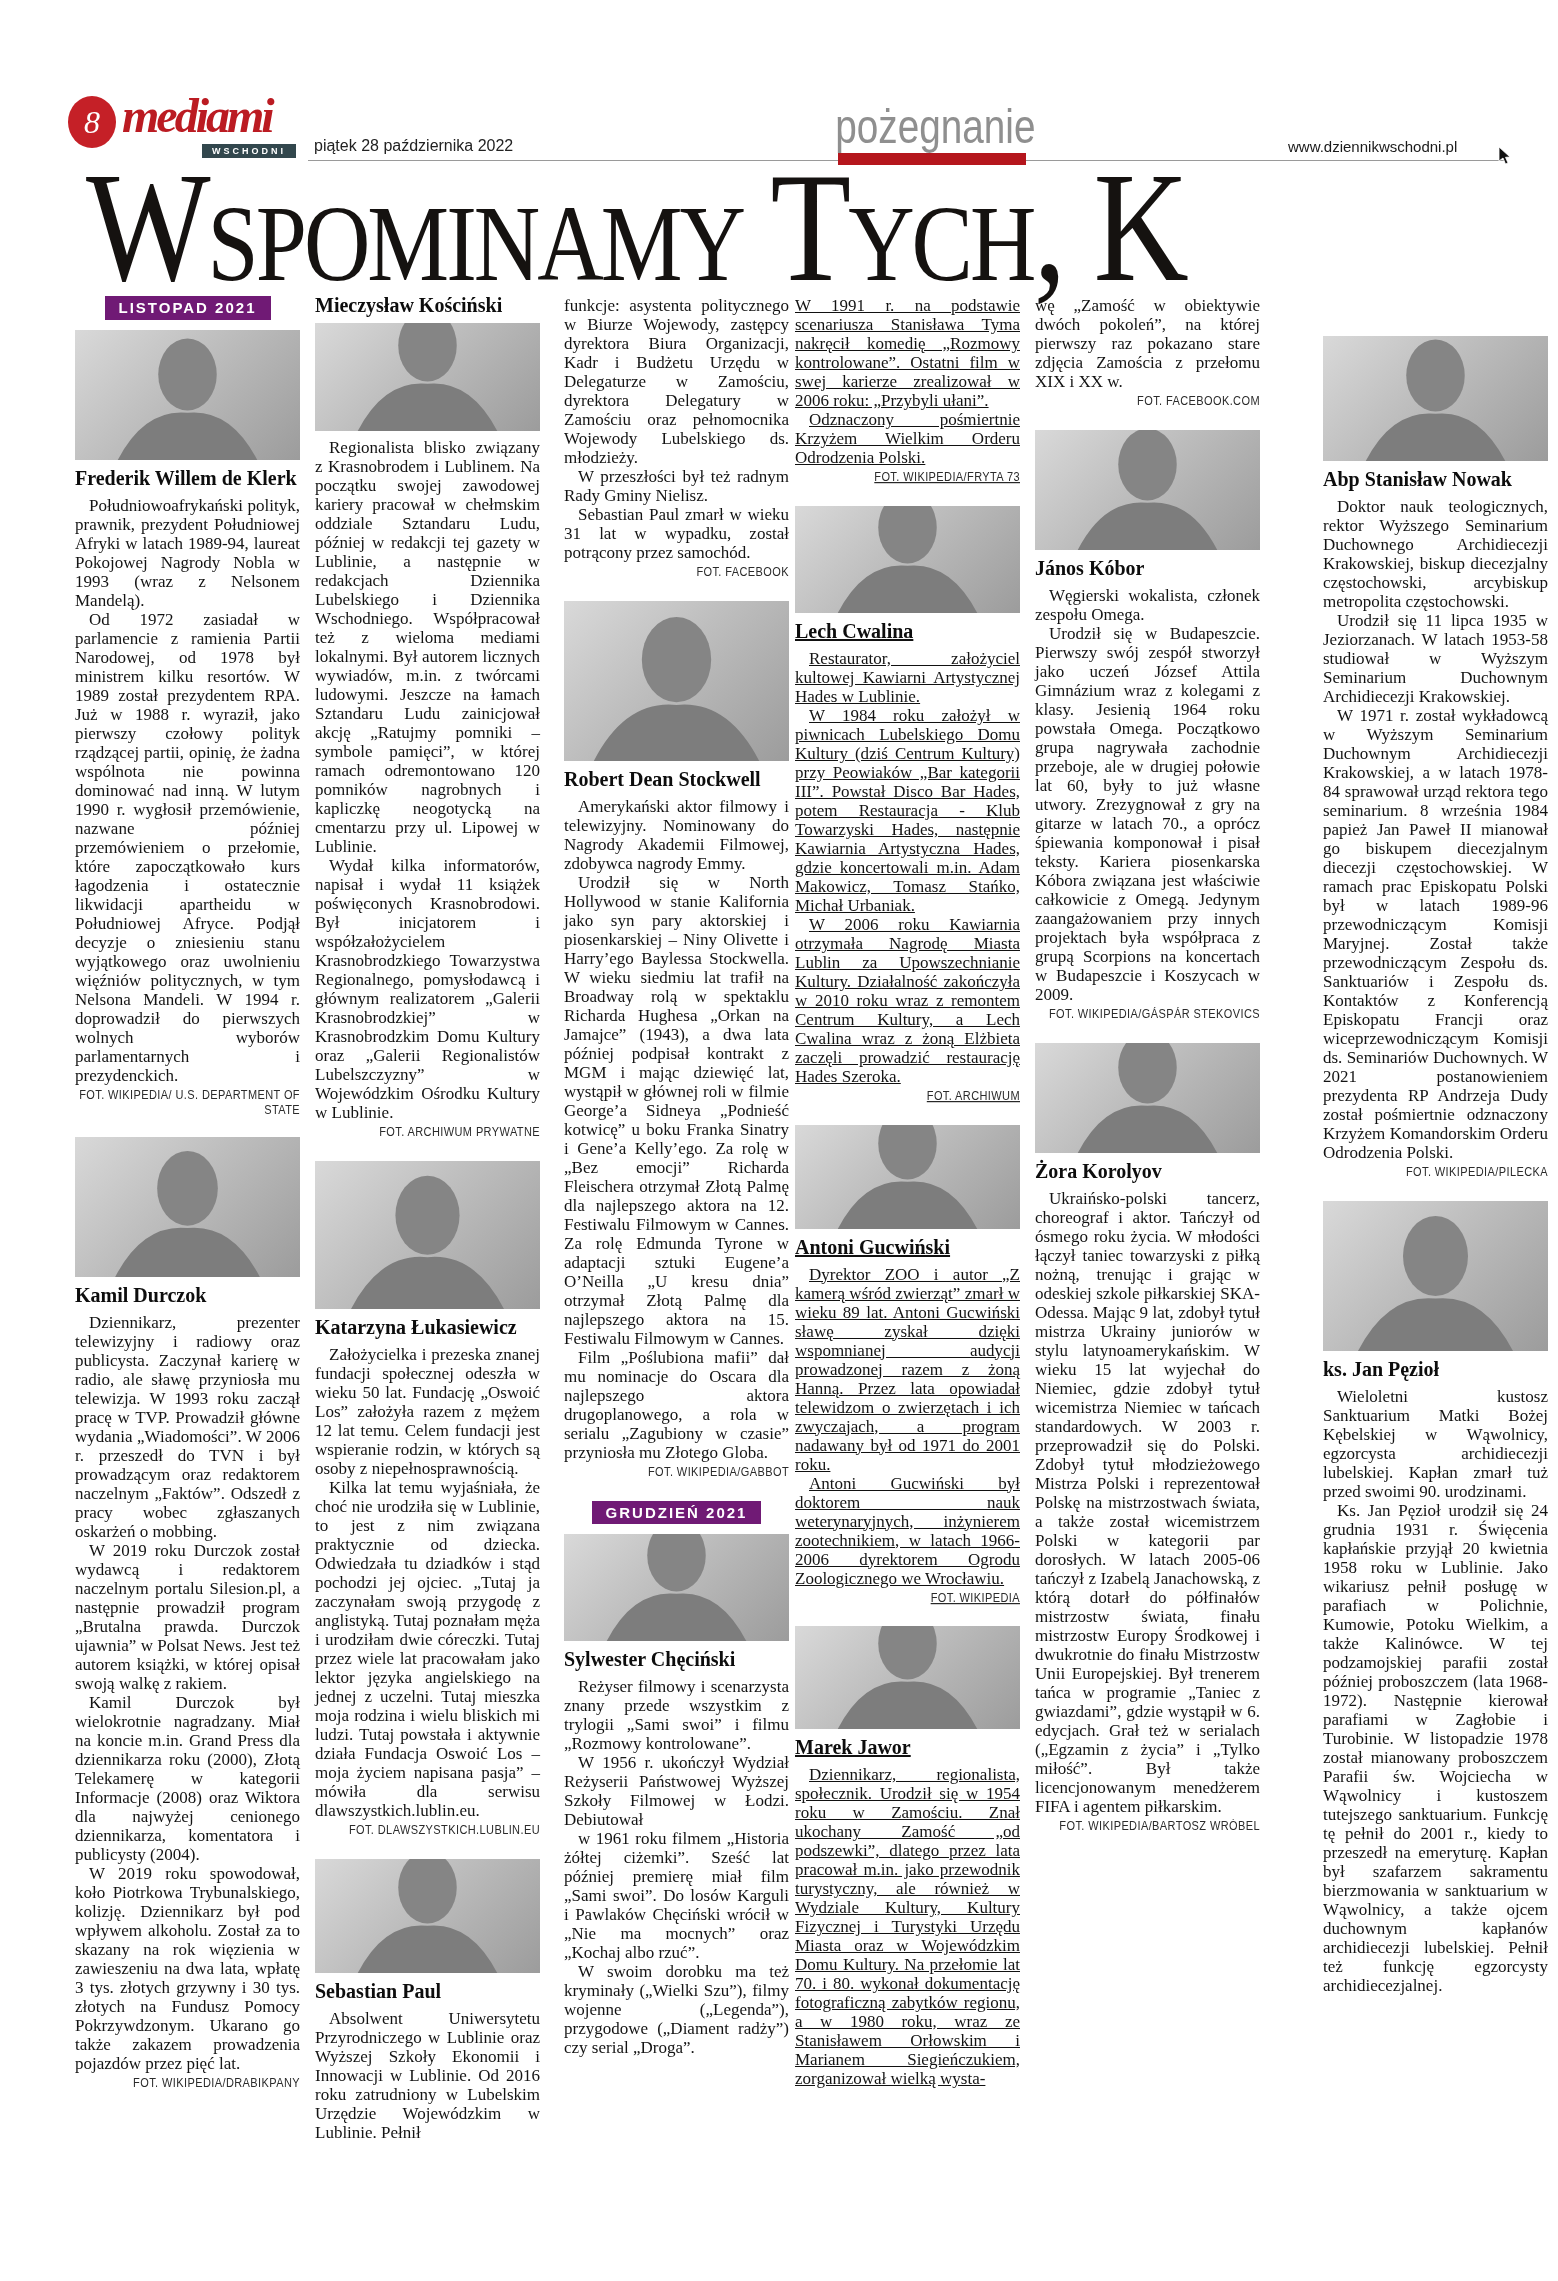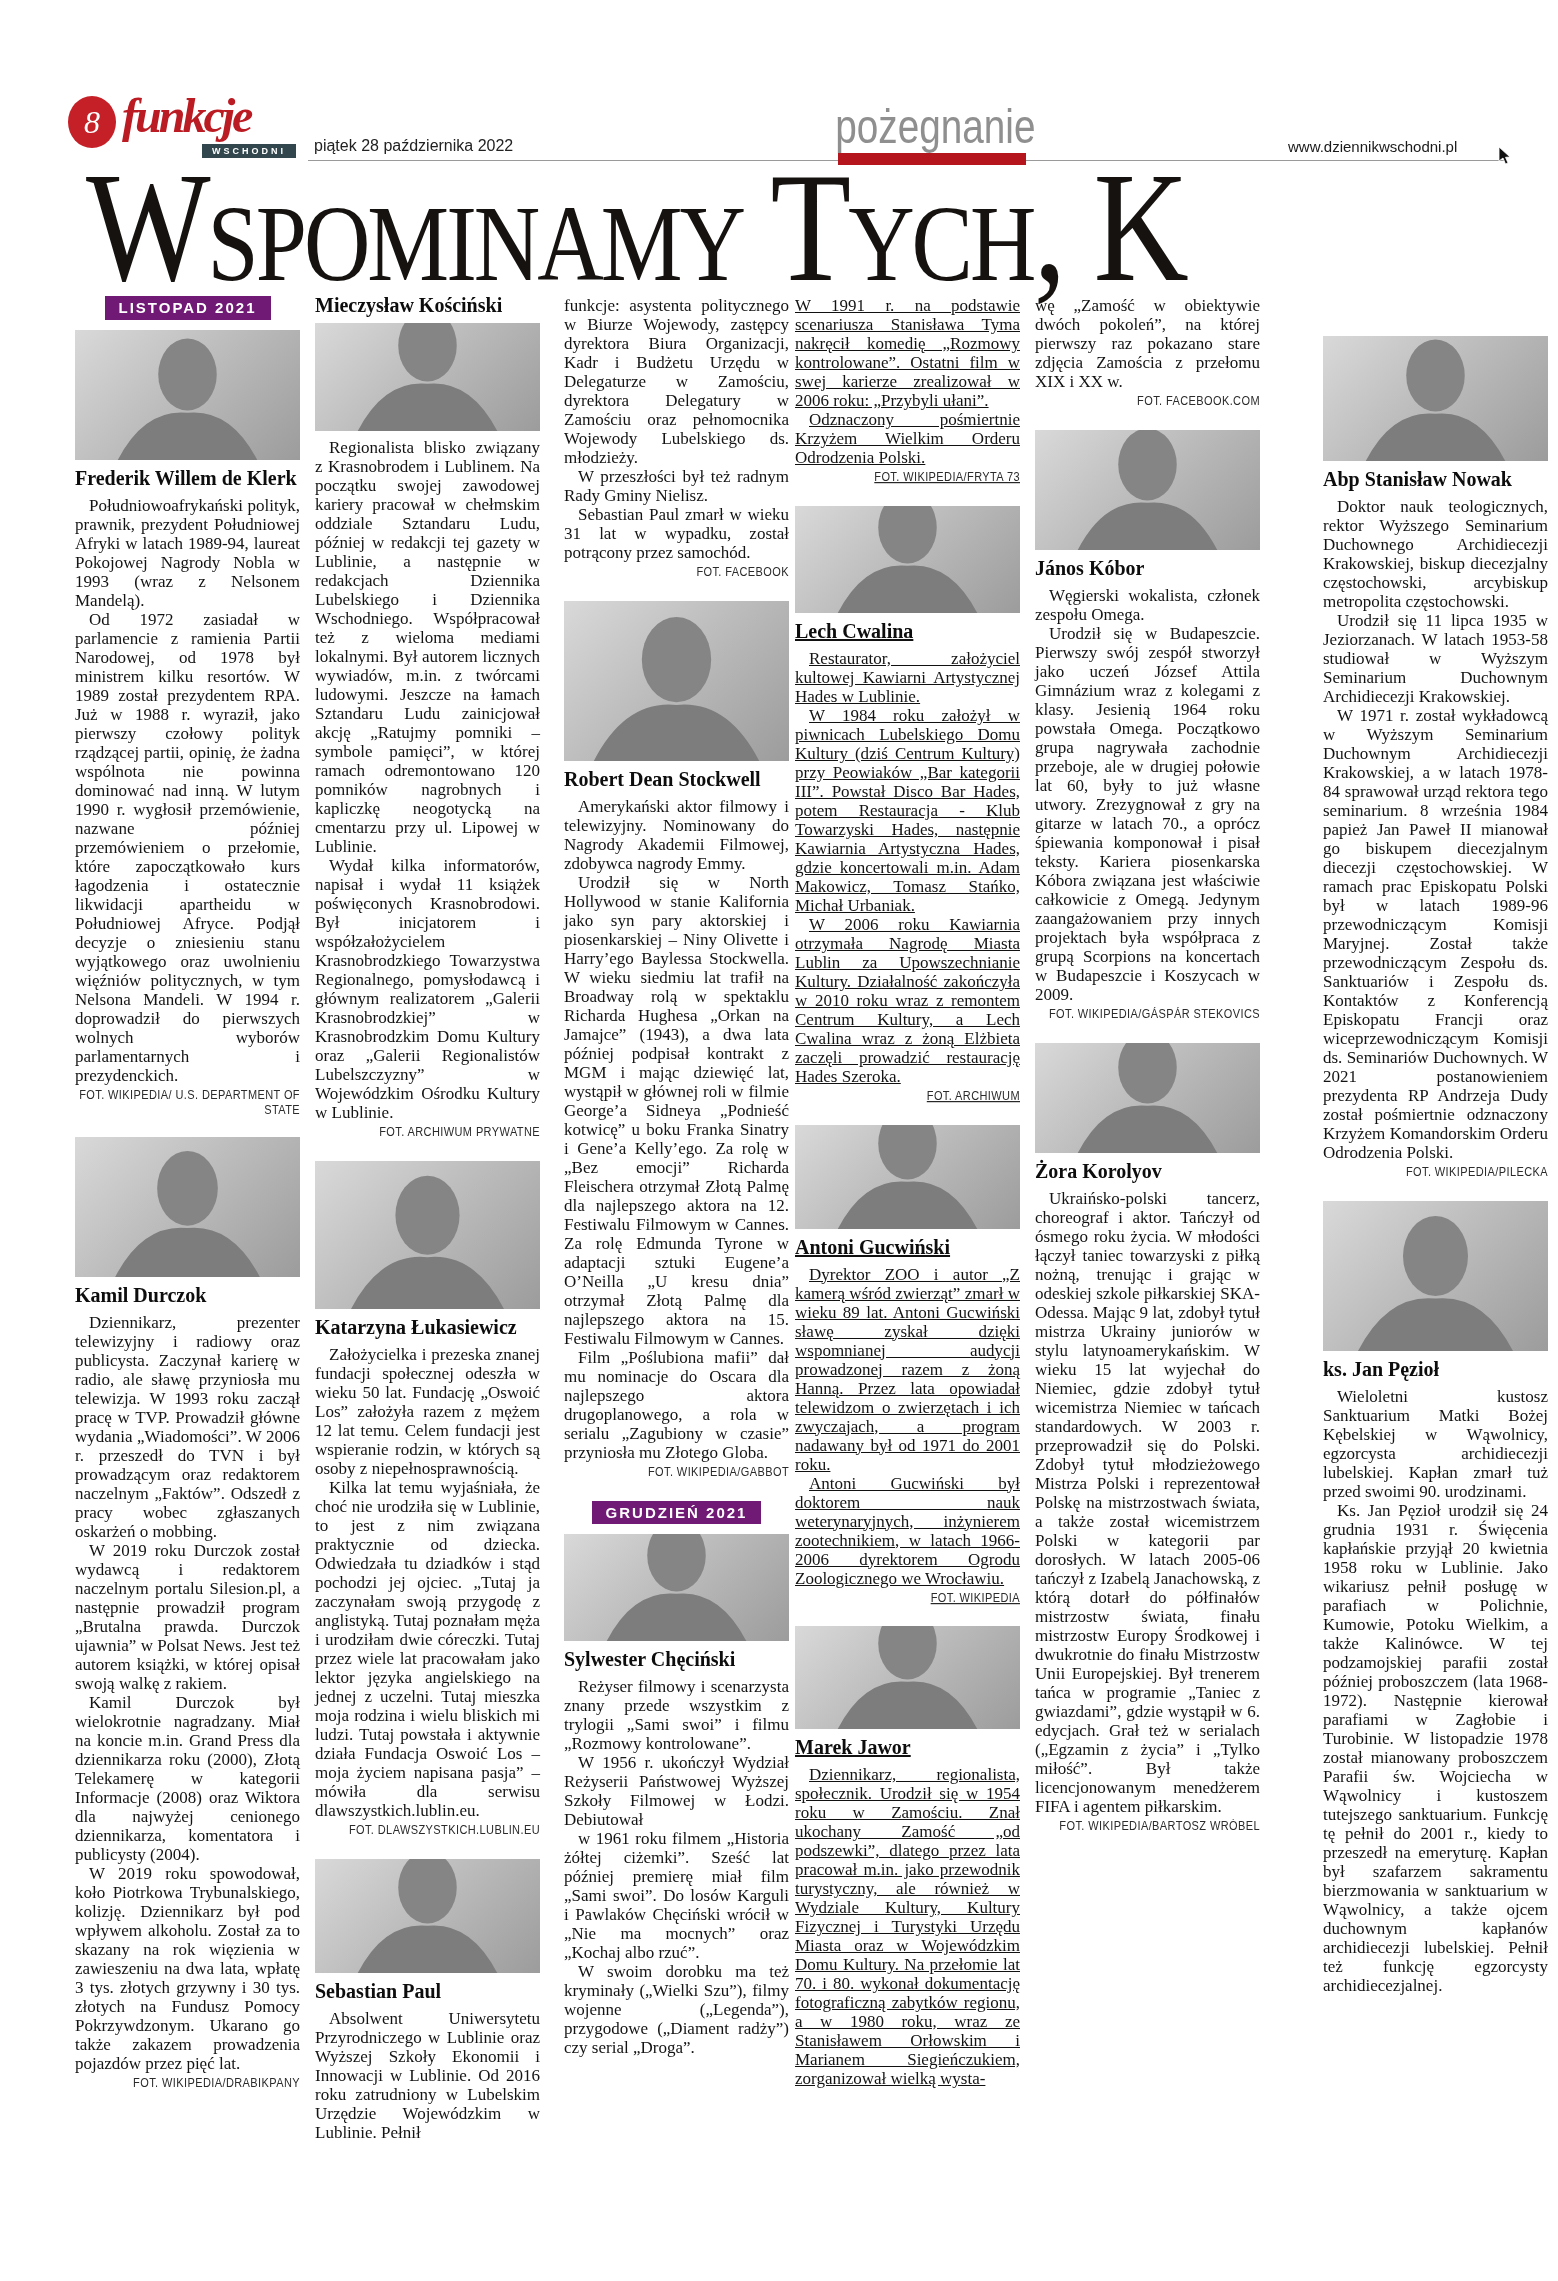--- a/index.html
+++ b/index.html
@@ -43,21 +43,21 @@
     color:#2b2b2b;letter-spacing:.4px;transform:scaleY(1.1);transform-origin:right top;}
 </style>
 </head>
 <body>
 
 <div id="page">
 
   <div class="page-circle">8</div>
 
   <div class="brand">
-    <div class="brand-name">funkcje</div>
+    <div class="brand-name">mediami</div>
     <div class="brand-sub">WSCHODNI</div>
   </div>
 
   <div class="date">piątek 28 października 2022</div>
 
   <div class="section-title">pożegnanie</div>
   <div class="title-bar"></div>
   <div class="head-rule"></div>
 
   <div class="website"><span>www.</span><b>dziennikwschodni</b><span>.pl</span></div>

